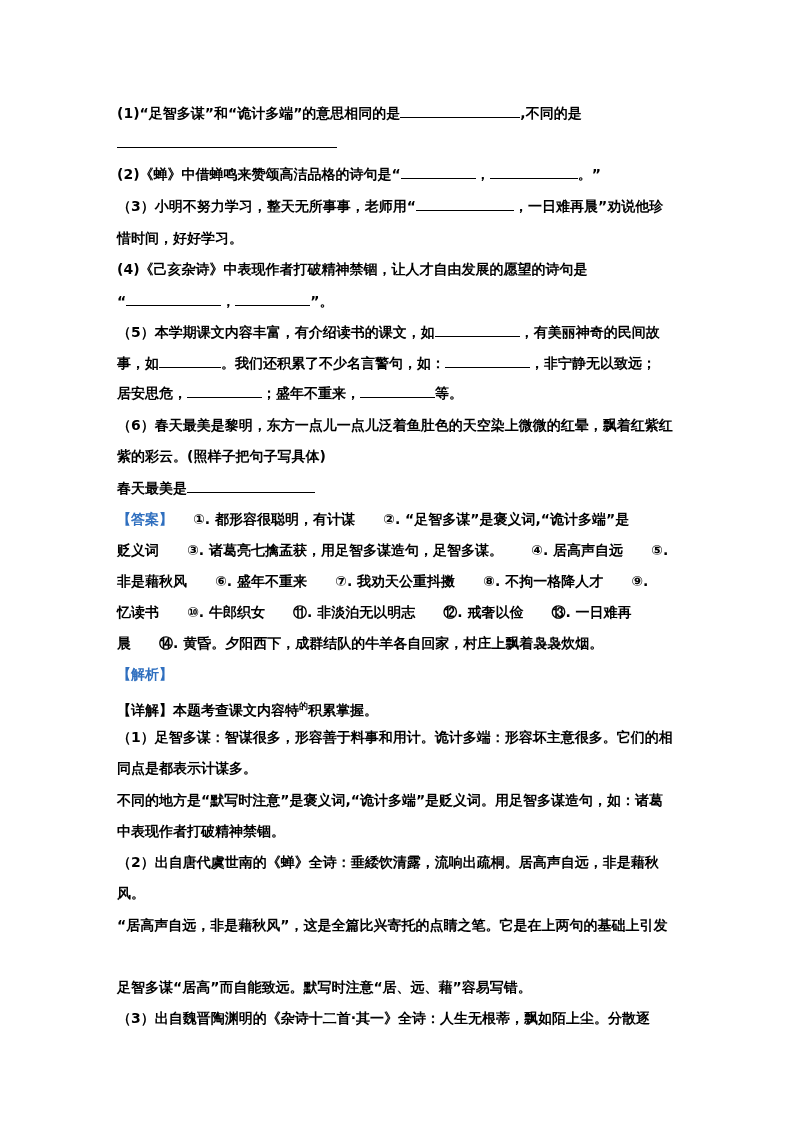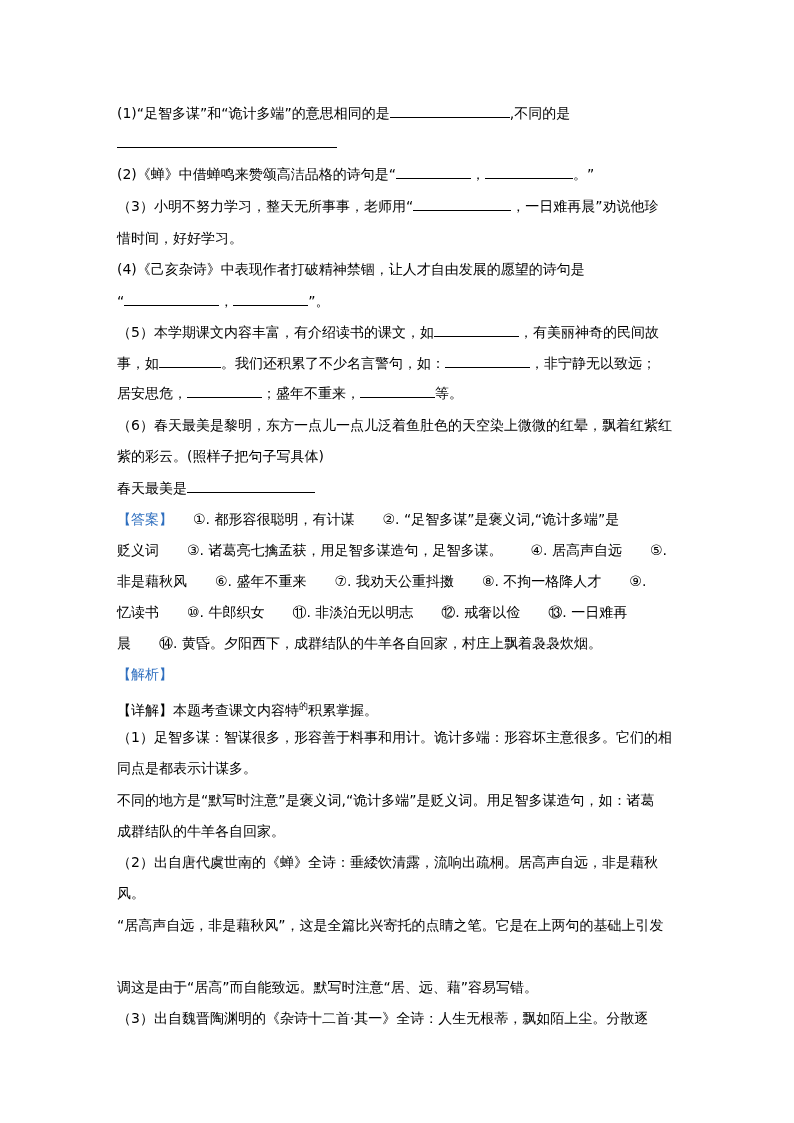--- a/index.html
+++ b/index.html
@@ -1,18 +1,18 @@
 <!DOCTYPE html>
 <html><head>
   <meta charset="utf-8">
   <style>
     html, body { margin: 0; padding: 0; background: #ffffff; }
     body { width: 794px; height: 1123px; position: relative; overflow: hidden;
       font-family: "DejaVu Sans", "Liberation Sans", sans-serif; color: #000; }
-    .page { position: absolute; left: 0; top: 0; width: 794px; height: 1123px; }
+    .page { position: absolute; left: 0; top: 0; width: 794px; height: 1123px; font-weight: bold; }
     .line { position: absolute; left: 117px; font-size: 14px; line-height: 20px; white-space: nowrap; }
     .blank { display: inline-block; border-bottom: 1px solid #000; height: 14px; vertical-align: baseline; }
     .tag { color: #2f6fbf; }
     .sup { font-size: 9px; vertical-align: 6px; }
     .gap { display: inline-block; }
   </style>
 </head>
 <body>
 
 <div class="page">
@@ -75,20 +75,20 @@
 
   <div class="line" style="top:664px">
     <span class="tag">【解析】</span>
   </div>
   <div class="line" style="top:696px">
     <span>【详解】</span><span>本题考查课文内容特</span><span class="sup">的</span><span>积累掌握。</span>
   </div>
   <div class="line" style="top:727px"><span>（1）足智多谋：智谋很多，形容善于料事和用计。诡计多端：形容坏主意很多。它们的相</span></div>
   <div class="line" style="top:758px"><span>同点是都表示计谋多。</span></div>
   <div class="line" style="top:790px"><span>不同的地方是“默写时注意”是褒义词,“诡计多端”是贬义词。用足智多谋造句，如：诸葛</span></div>
-  <div class="line" style="top:821px"><span>成群结队的牛羊各自回家。</span></div>
+  <div class="line" style="top:821px"><span>中表现作者打破精神禁锢。</span></div>
   <div class="line" style="top:852px"><span>（2）出自唐代虞世南的《蝉》全诗：垂緌饮清露，流响出疏桐。居高声自远，非是藉秋</span></div>
   <div class="line" style="top:883px"><span>风。</span></div>
   <div class="line" style="top:915px"><span>“居高声自远，非是藉秋风”，这是全篇比兴寄托的点睛之笔。它是在上两句的基础上引发</span></div>
-  <div class="line" style="top:977px"><span>调这是由于“居高”而自能致远。默写时注意“居、远、藉”容易写错。</span></div>
+  <div class="line" style="top:977px"><span>足智多谋“居高”而自能致远。默写时注意“居、远、藉”容易写错。</span></div>
   <div class="line" style="top:1008px"><span>（3）出自魏晋陶渊明的《杂诗十二首·其一》全诗：人生无根蒂，飘如陌上尘。分散逐</span></div>
 
 </div>
 
 </body></html>

